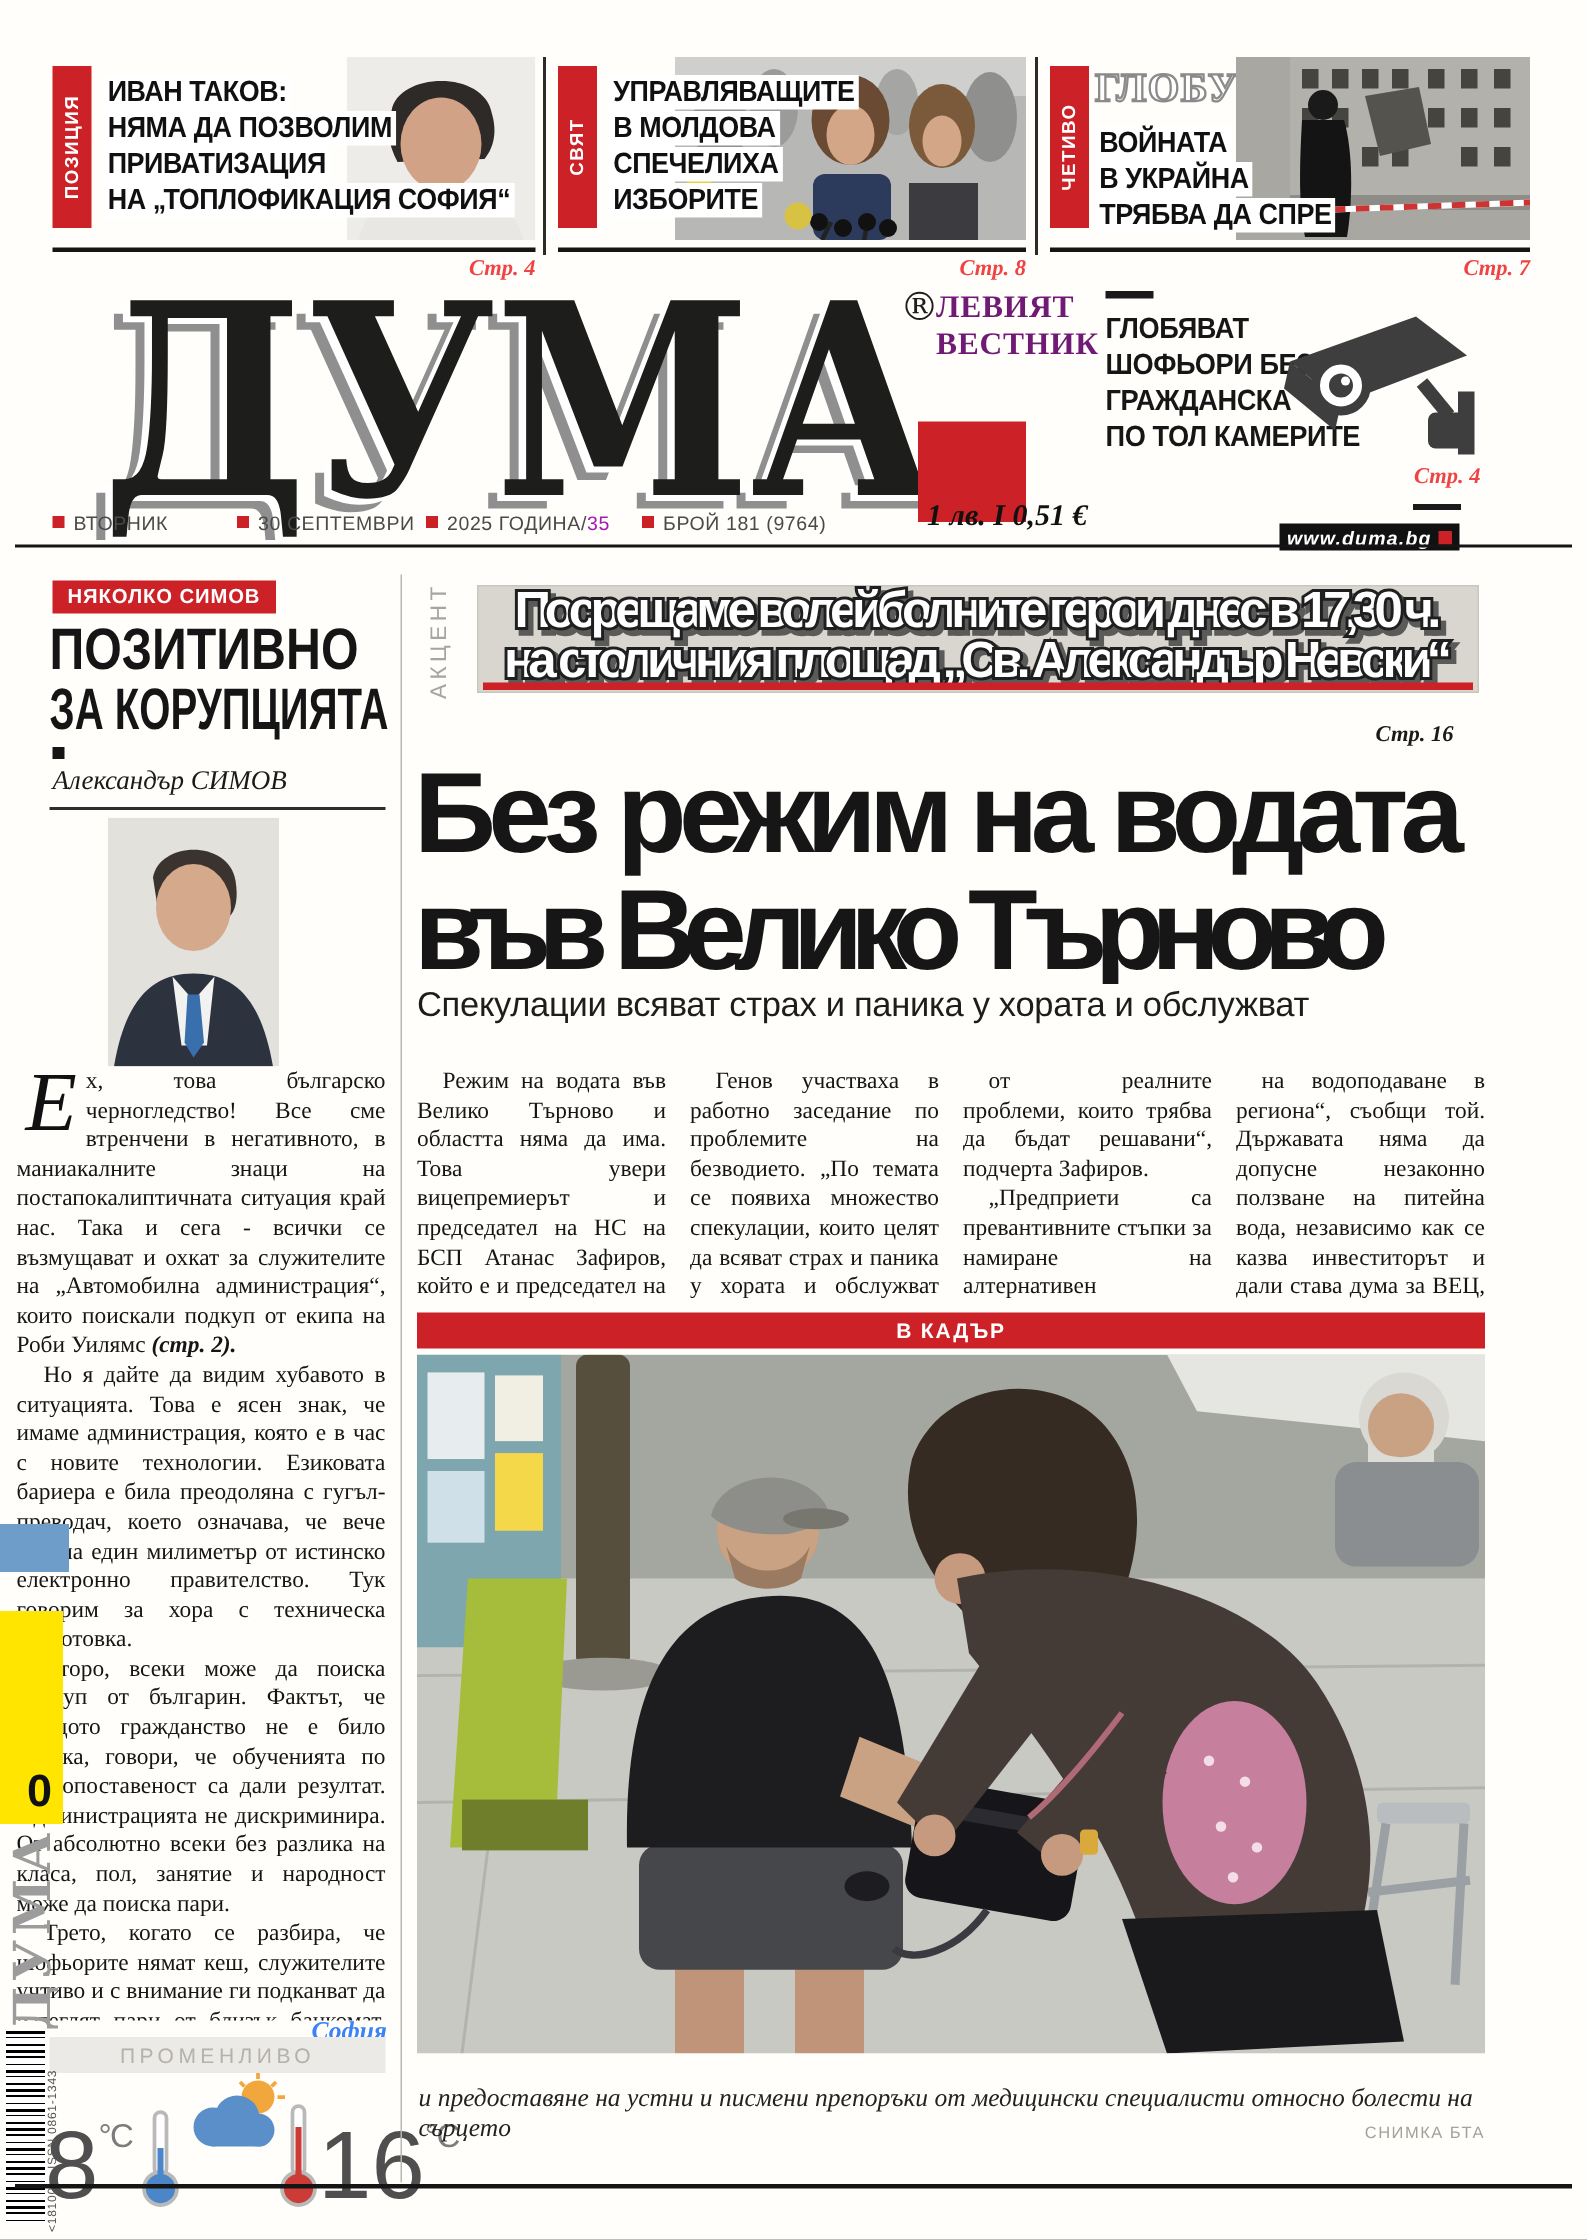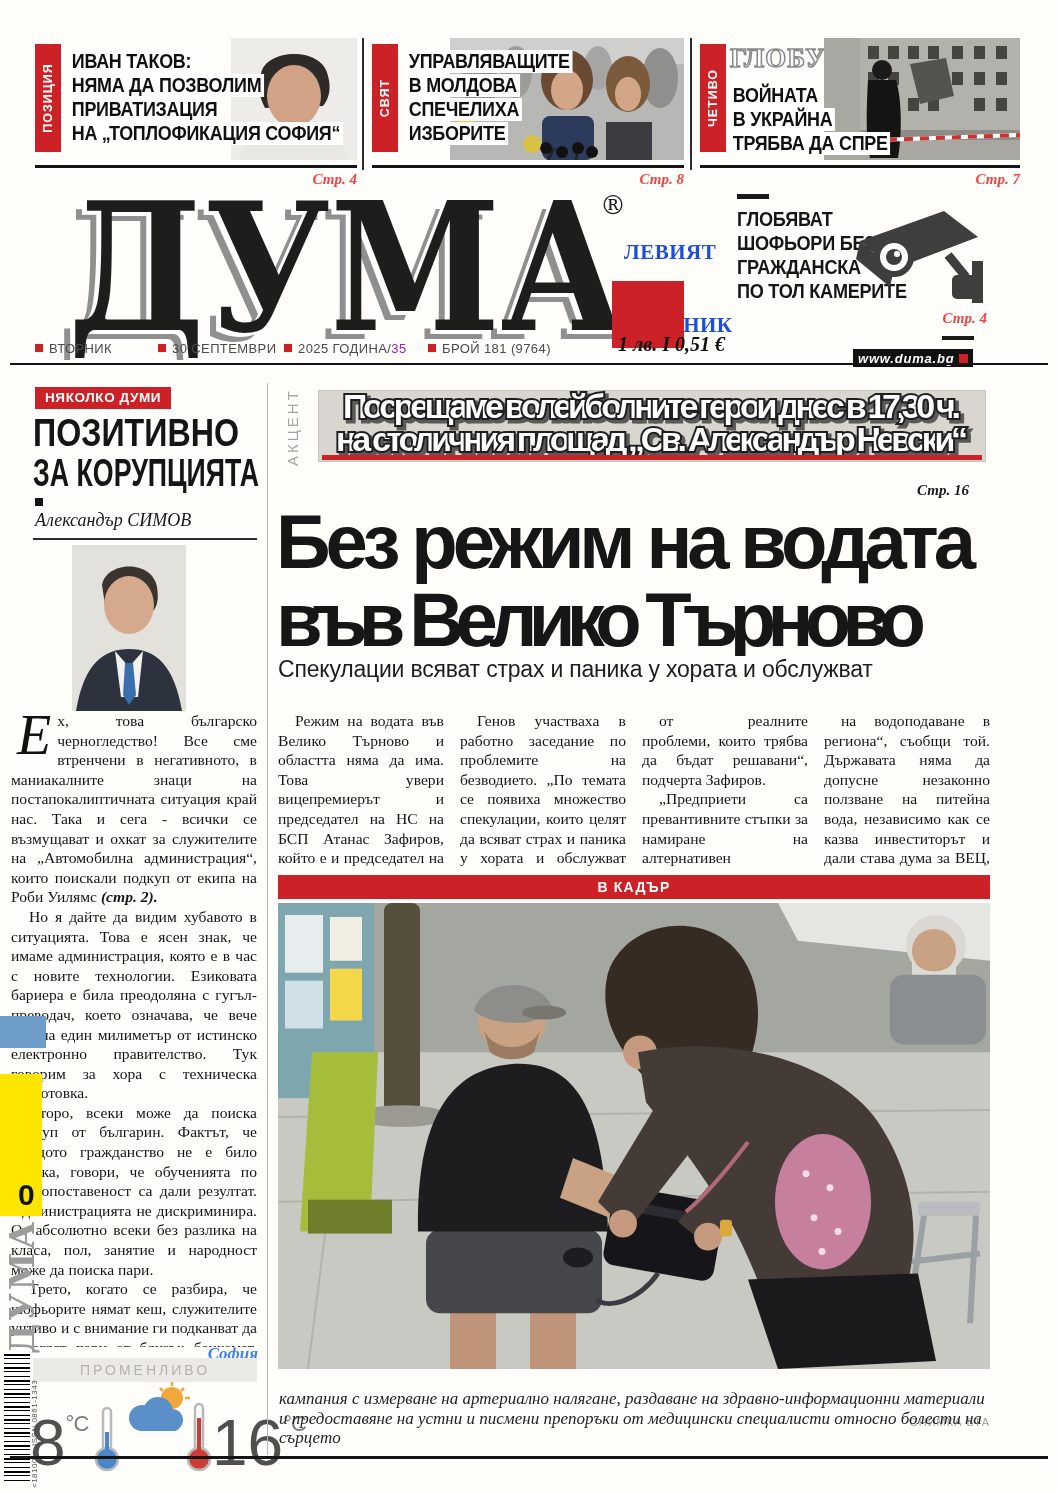--- a/index.html
+++ b/index.html
@@ -17,21 +17,21 @@
       font:700 19.5px/23px "Liberation Sans",sans-serif;letter-spacing:-.3px;color:#101010;white-space:nowrap;}
   .t-photo{position:absolute;top:0;height:122px;overflow:hidden;z-index:1;}
   .t-rule{position:absolute;left:0;right:0;top:127px;height:3px;background:#151515;}
   .t-ref{position:absolute;right:0;top:133px;font:700 italic 15px "Liberation Serif",serif;color:#ef4444;}
   .vsep{position:absolute;top:38px;height:132px;width:2px;background:#2b2b2b;}
 
   
   .mast-svg text{font:700 178px "DejaVu Serif",serif;}
   .m-l1{fill:#8f8f8f;} .m-l2{fill:#ffffff;} .m-l3{fill:#1d1d1b;}
   .reg{font:400 26px "DejaVu Serif",serif;color:#1d1d1b;}
-  .tagline div{font:700 21px/25px "Liberation Serif",serif;color:#1d4ed8;letter-spacing:.5px;margin-top:48px;}
+  .tagline div{font:700 21px/25px "Liberation Serif",serif;color:#701a75;letter-spacing:.5px;}
   .redsquare{background:#cc2127;}
   .side-title div{font:700 19.5px/24px "Liberation Sans",sans-serif;color:#161616;letter-spacing:-.3px;white-space:nowrap;}
   .side-title{transform:scaleX(.93);transform-origin:left top;}
   .dash{background:#1a1a1a;}
   .dl-item{position:absolute;top:341px;font:400 13px "Liberation Sans",sans-serif;color:#4a4a4a;letter-spacing:.4px;white-space:nowrap;}
   .dl-item .sq{display:inline-block;width:8px;height:8px;background:#cc2127;margin-right:6px;vertical-align:1px;}
   .dl-red{color:#a21caf;}
   .price{font:700 italic 20px "Liberation Serif",serif;color:#111;}
   .webbar{display:flex;align-items:center;background:#111;padding:1px 5px;height:16px;}
   .webbar span{font:700 italic 13px "Liberation Sans",sans-serif;color:#fff;letter-spacing:.8px;}
@@ -246,21 +246,21 @@
   <div class="dl-item" style="left:158px;"><span class="sq"></span><span>30 СЕПТЕМВРИ</span></div>
   <div class="dl-item" style="left:284px;"><span class="sq"></span><span>2025 ГОДИНА/</span><span class="dl-red">35</span></div>
   <div class="dl-item" style="left:428px;"><span class="sq"></span><span>БРОЙ 181 (9764)</span></div>
   <div class="abs price" style="left:618px;top:333px;">1 лв. I 0,51 €</div>
   <div class="abs webbar" style="left:853px;top:349px;">
     <span>www.duma.bg</span>
       <i></i>
   </div>
   <div class="abs rule" style="left:10px;top:363px;width:1038px;height:2px;"></div>
 
-  <div class="abs kicker" style="left:35px;top:387px;">НЯКОЛКО ДУМИ</div>
+  <div class="abs kicker" style="left:35px;top:387px;">НЯКОЛКО СИМОВ</div>
   <svg class="abs" style="left:33px;top:413px;" width="232" height="80">
     <text x="0" y="33" textLength="206" lengthAdjust="spacingAndGlyphs" style="font:700 39px 'Liberation Sans',sans-serif;fill:#151515;">ПОЗИТИВНО</text>
     <text x="0" y="73" textLength="226" lengthAdjust="spacingAndGlyphs" style="font:700 39px 'Liberation Sans',sans-serif;fill:#151515;">ЗА КОРУПЦИЯТА</text>
   </svg>
   <div class="abs blacksq" style="left:35px;top:498px;"></div>
   <div class="abs author" style="left:35px;top:510px;">Александър СИМОВ</div>
   <div class="abs rule" style="left:33px;top:538px;width:224px;height:2px;background:#2d2d2d;"></div>
 
   <div class="abs" style="left:72px;top:545px;width:114px;height:166px;overflow:hidden;">
     <svg width="114" height="166" viewBox="0 0 114 166">
@@ -418,19 +418,18 @@
       <circle cx="345" cy="322" r="14" fill="#c59a7e"></circle>
       <circle cx="430" cy="335" r="14" fill="#c59a7e"></circle>
       <rect x="442" y="318" width="12" height="17" rx="3" fill="#d9a93c"></rect>
       <ellipse cx="300" cy="356" rx="15" ry="10" fill="#1c1c21"></ellipse>
       <path d="M470,240 C440,280 420,300 408,310" stroke="#b06a76" stroke-width="4" fill="none"></path>
     </svg>
   </div>
 
   <div class="abs credit" style="left:278px;top:1372px;width:712px;">СНИМКА БТА</div>
   <div class="abs caption" style="left:279px;top:1389px;width:712px;">
-      <div>кампания с измерване на артериално налягане, раздаване на здравно-информационни материали</div>
       <div>и предоставяне на устни и писмени препоръки от медицински специалисти относно болести на сърцето</div>
     </div>
 
   <div class="abs rule" style="left:10px;top:1456px;width:1038px;height:3px;"></div>
 
 </div>
 
 </body></html>

